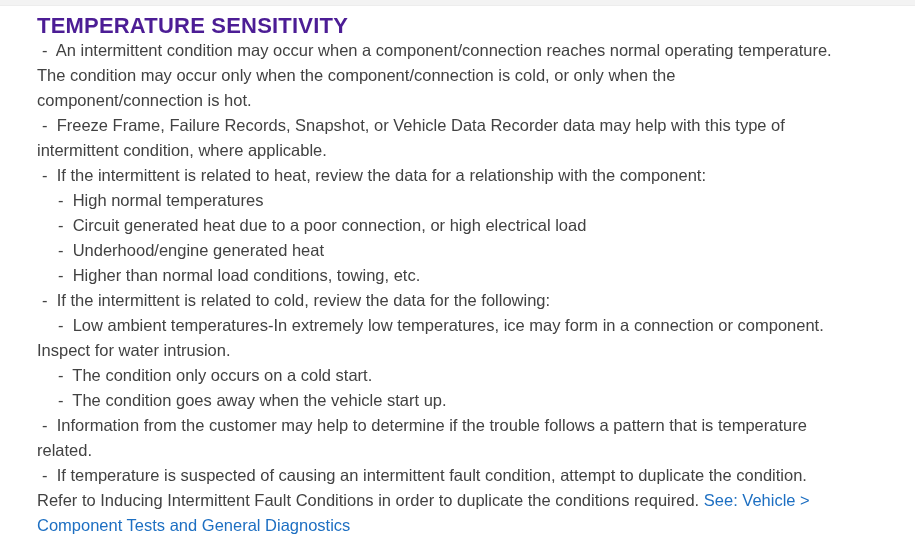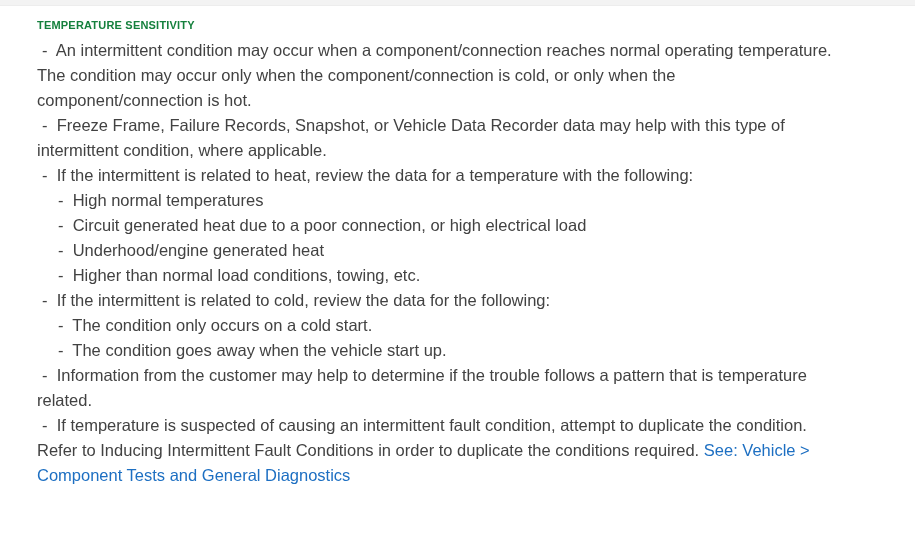--- a/index.html
+++ b/index.html
@@ -20,24 +20,24 @@
   }
   .content {
     padding: 7px 0 0 37px;
     width: 837px;           
     color: #424242;
     font-size: 16.5px;
     line-height: 25px;
   }
   .section-title {
     margin: 0;
-    font-size: 11px;
+    font-size: 22px;
     line-height: 25px;
     font-weight: bold;
-    color: #15803d;
+    color: #4c1d95;
     letter-spacing: 0.2px;
   }
   p.bullet {
     margin: 0;
     white-space: pre-wrap;   
   }
   p.b1 { text-indent: 5px; }   
   p.b2 { text-indent: 21px; }  
   a.doc-link {
     color: #1d6fc2;
@@ -51,32 +51,33 @@
 <div class="top-strip"></div>
 
 <div class="content">
 
   <h1 class="section-title">TEMPERATURE SENSITIVITY</h1>
 
   <p class="bullet b1">-  An intermittent condition may occur when a component/connection reaches normal operating temperature. The condition may occur only when the component/connection is cold, or only when the component/connection is hot.</p>
 
   <p class="bullet b1">-  Freeze Frame, Failure Records, Snapshot, or Vehicle Data Recorder data may help with this type of intermittent condition, where applicable.</p>
 
-  <p class="bullet b1">-  If the intermittent is related to heat, review the data for a temperature with the following:</p>
+  <p class="bullet b1">-  If the intermittent is related to heat, review the data for a relationship with the component:</p>
 
   <p class="bullet b2">-  High normal temperatures</p>
 
   <p class="bullet b2">-  Circuit generated heat due to a poor connection, or high electrical load</p>
 
   <p class="bullet b2">-  Underhood/engine generated heat</p>
 
   <p class="bullet b2">-  Higher than normal load conditions, towing, etc.</p>
 
   <p class="bullet b1">-  If the intermittent is related to cold, review the data for the following:</p>
 
+  <p class="bullet b2">-  Low ambient temperatures-In extremely low temperatures, ice may form in a connection or component. Inspect for water intrusion.</p>
 
   <p class="bullet b2">-  The condition only occurs on a cold start.</p>
 
   <p class="bullet b2">-  The condition goes away when the vehicle start up.</p>
 
   <p class="bullet b1">-  Information from the customer may help to determine if the trouble follows a pattern that is temperature related.</p>
 
   <p class="bullet b1"><span>-  If temperature is suspected of causing an intermittent fault condition, attempt to duplicate the condition. Refer to Inducing Intermittent Fault Conditions in order to duplicate the conditions required. </span><a class="doc-link">See: Vehicle &gt; Component Tests and General Diagnostics</a></p>
 
 </div>

